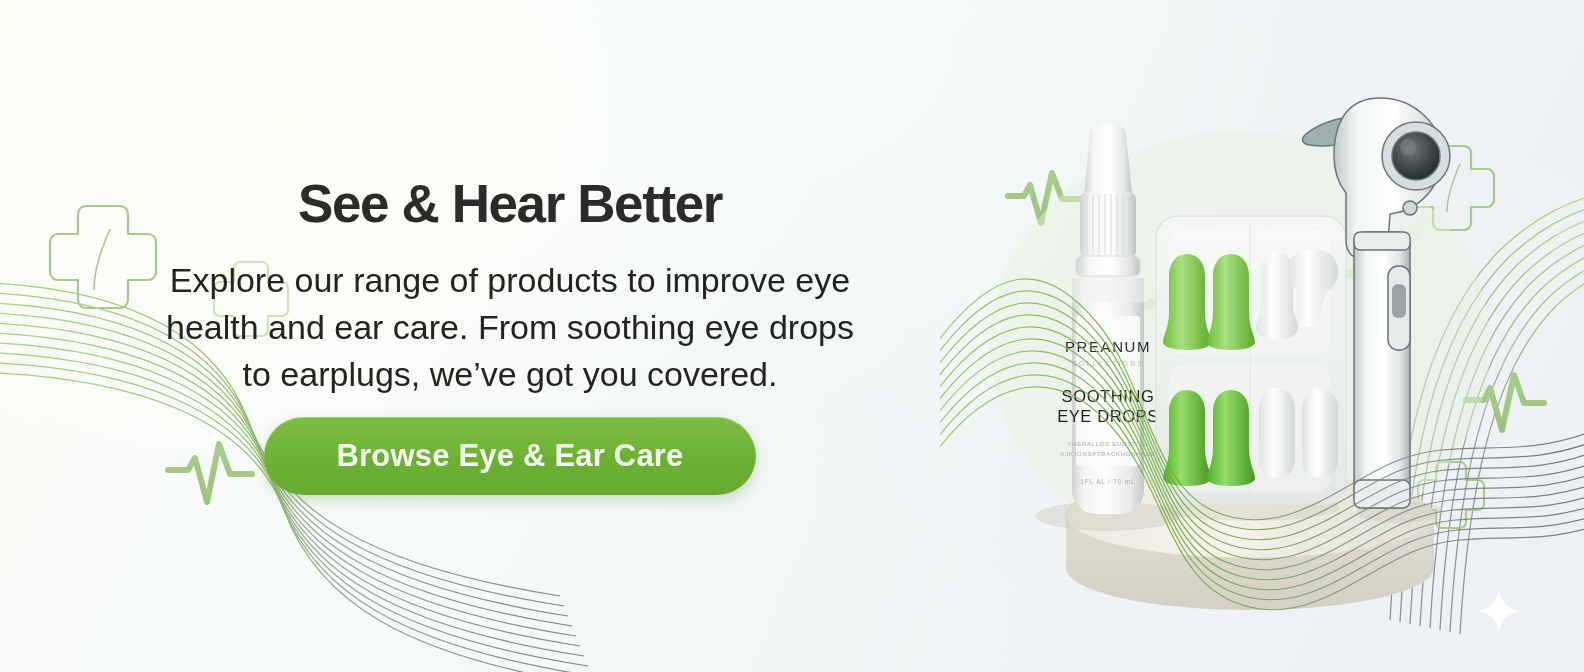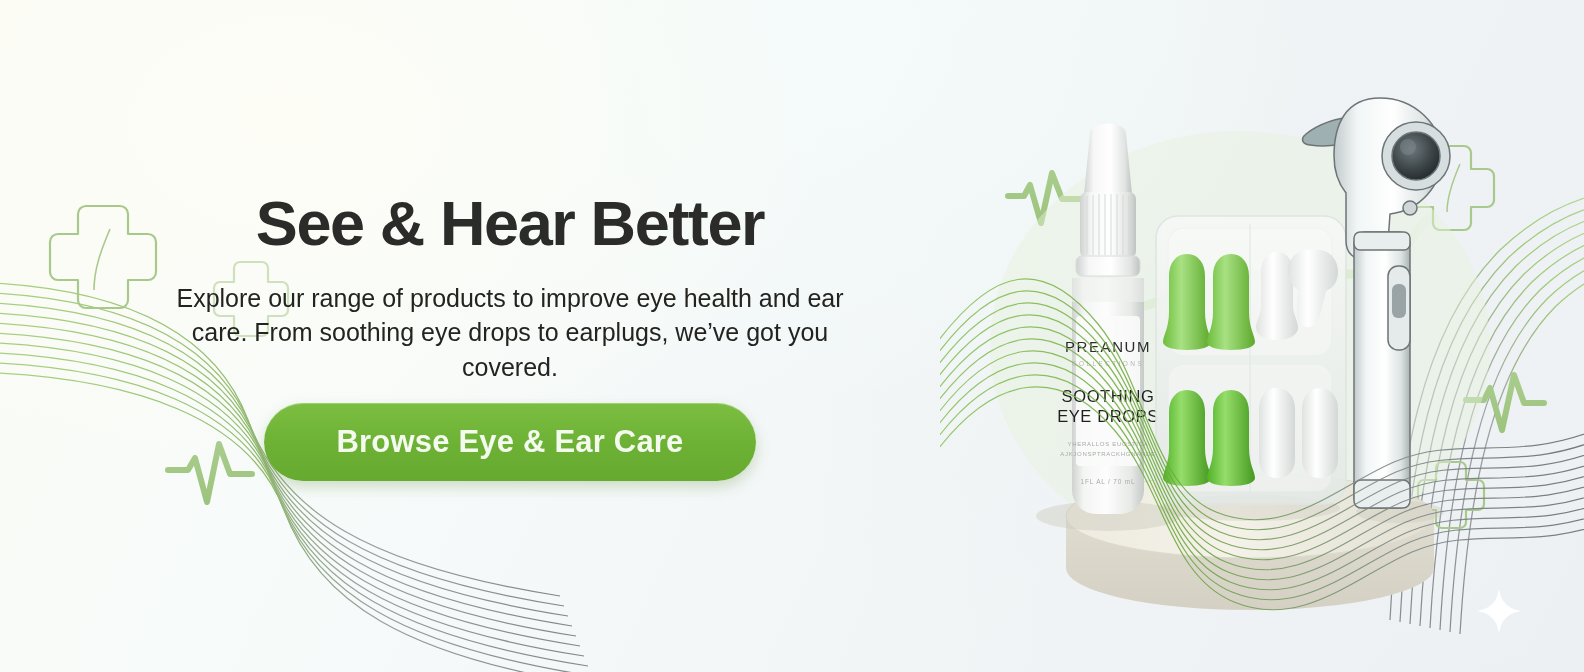--- a/index.html
+++ b/index.html
@@ -29,30 +29,30 @@
     position:absolute;
     left:0; top:0;
     width:960px; height:672px;
     display:flex; flex-direction:column;
     align-items:center; justify-content:center;
     text-align:center;
     padding-left:60px;
     z-index:6;
   }
   .headline {
-    font-size:63px;
+    font-size:53px;
     font-weight:bold;
     letter-spacing:-1.4px;
     color:#2b2b29;
     line-height:1.02;
     margin-bottom:26px;
     white-space:nowrap;
   }
   .subcopy {
-    font-size:25px;
+    font-size:34px;
     line-height:1.38;
     color:#23241f;
     max-width:720px;
     margin-bottom:19px;
   }
   .cta {
     display:inline-flex;
     align-items:center; justify-content:center;
     min-width:492px; height:78px;
     padding:0 44px;

